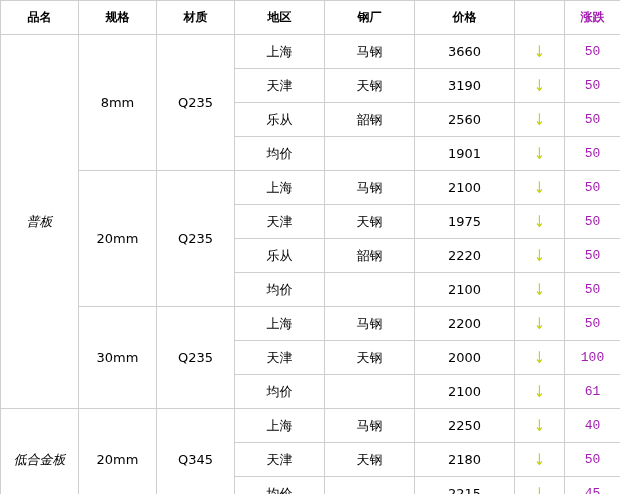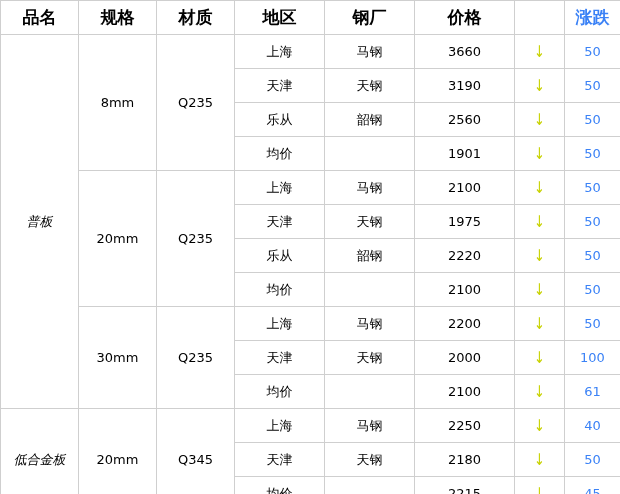--- a/index.html
+++ b/index.html
@@ -33,26 +33,27 @@
     height: 33px;
     text-align: center;
     vertical-align: middle;
     font-size: 13px;
     font-weight: normal;
     padding: 0 2px;
     background: #ffffff;
   }
   table.price-table thead th {
     font-weight: bold;
-    font-size: 17px;
+    font-size: 12px;
     height: 33px;
   }
   td.cell-change, th.cell-change {
-    color: #3b82f6;
-    font-size: 13px;
+    color: #a21caf;
+    font-size: 13px;
+    font-family: Liberation Mono, monospace;
   }
   td.cell-arrow {
     color: #c8d200;
     font-size: 13px;
     line-height: 1;
   }
   .arrow-glyph {
     display: inline-block;
     transform: scaleY(1.25);
     font-size: 13px;

